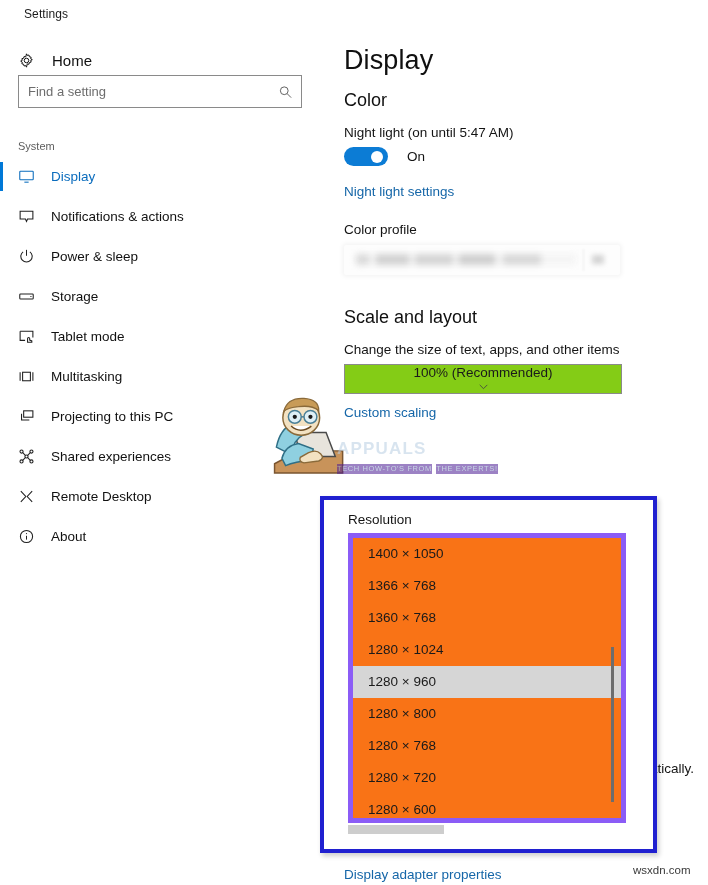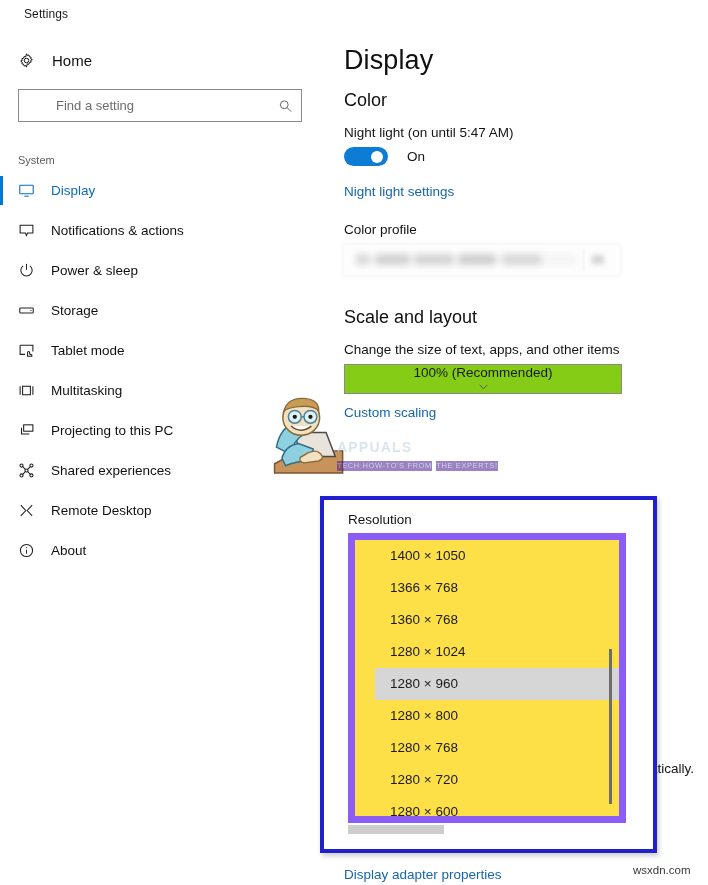--- a/index.html
+++ b/index.html
@@ -33,21 +33,20 @@
     left: 0;
     top: 45px;
     width: 320px;
   }
 
   .home-row {
     display: flex;
     align-items: center;
     height: 30px;
     padding-left: 18px;
-    margin-bottom: 14px;
   }
   .home-row .glyph {
     width: 26px;
     display: flex;
     align-items: center;
     color: #111;
   }
   .home-row .label {
     font-size: 15px;
     color: #111;
@@ -55,21 +54,20 @@
   }
 
   .search-wrap {
     margin: 0 18px 0 18px;
     height: 31px;
     border: 1px solid #8a8a8a;
     background: #fff;
     display: flex;
     align-items: center;
     position: relative;
-    padding-left: 28px;
   }
   .search-input {
     border: 0;
     outline: 0;
     background: transparent;
     font-family: "Liberation Sans", sans-serif;
     font-size: 13px;
     color: #4a4a4a;
     padding: 0 28px 0 9px;
     width: 100%;
@@ -277,25 +275,24 @@
     top: 12px;
     font-size: 13.5px;
     color: #141414;
   }
   .res-list {
     position: absolute;
     left: 24px;
     top: 33px;
     width: 278px;
     height: 290px;
-    background: #fde047;
-    border: 7px solid #8b5cf6;
+    background: #f97316;
+    border: 5px solid #8b5cf6;
     box-sizing: border-box;
     overflow: hidden;
-    padding-left: 20px;
   }
   .res-item {
     height: 32px;
     line-height: 32px;
     padding-left: 15px;
     font-size: 13.5px;
     color: #1a1a1a;
     white-space: nowrap;
     cursor: default;
   }
@@ -351,21 +348,21 @@
     pointer-events: none;
   }
   .brand-wm {
     position: absolute;
     left: 337px;
     top: 440px;
     pointer-events: none;
     opacity: .55;
   }
   .brand-wm .big {
-    font-size: 14px;
+    font-size: 17px;
     font-weight: bold;
     letter-spacing: 1.2px;
     color: #b9cfe3;
     line-height: 1;
   }
   .brand-wm .small {
     font-size: 7.5px;
     letter-spacing: .6px;
     color: #9ab6cf;
     line-height: 1.35;

